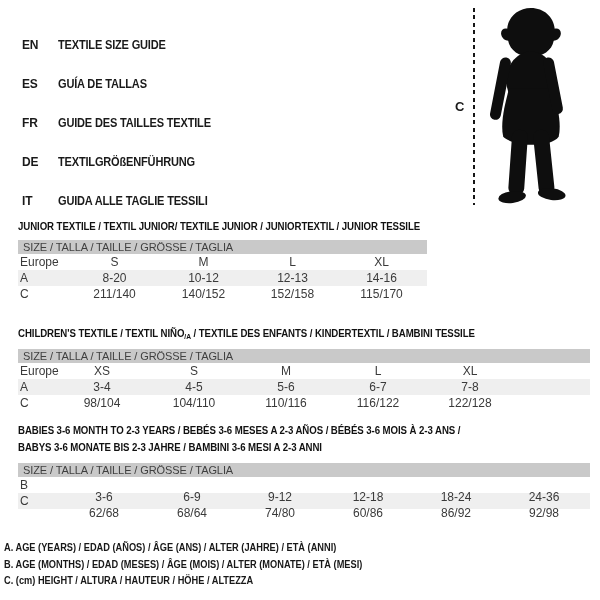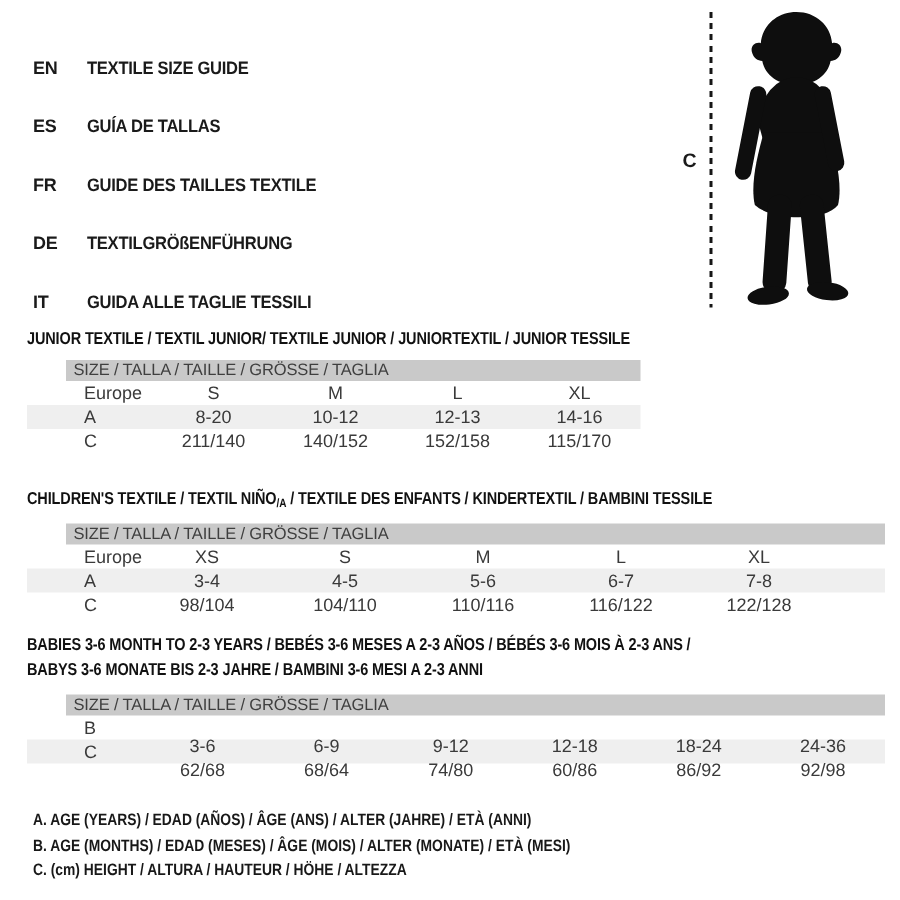--- a/index.html
+++ b/index.html
@@ -29,32 +29,32 @@
   .baby-svg { position: absolute; left: 39px; top: 5px; }
   
   .sec-title {
     position: absolute; left: 18px; font-size: 11.5px; font-weight: bold;
     letter-spacing: -0.1px; white-space: nowrap; line-height: 17px;
     transform: scaleX(.84); transform-origin: 0 0; color: #111;
   }
   .tbl { position: absolute; left: 18px; }
   .tbl-header {
     height: 14px; line-height: 14px; background: #c9c9c9; color: #3f3f3f;
-    font-size: 11px; padding-left: 5px; white-space: nowrap; letter-spacing: -0.1px; margin-left: 26px;
+    font-size: 11px; padding-left: 5px; white-space: nowrap; letter-spacing: -0.1px;
   }
   .tr { display: flex; height: 16px; line-height: 16px; font-size: 12px; color: #3a3a3a; white-space: nowrap; }
   .tr.alt { background: #efefef; }
-  .lbl { padding-left: 2px; text-align: left; margin-left: 36px; }
+  .lbl { padding-left: 2px; text-align: left; }
   .td  { text-align: center; }
   .t1 .lbl { width: 52px; }  .t1 .td { width: 89px; }
   .t2 .lbl { width: 38px; }  .t2 .td { width: 92px; }
   .t3 .lbl { width: 42px; }  .t3 .td { width: 88px; margin-top: 12px; }
   .sub { font-size: 8px; position: relative; top: 2px; }
   
-  .legend { position: absolute; left: 22px; top: 539px; }
+  .legend { position: absolute; left: 4px; top: 539px; }
   .legend-line {
     font-size: 11px; font-weight: bold; line-height: 16.5px; white-space: nowrap;
     transform: scaleX(.84); transform-origin: 0 50%; color: #181818;
   }
 </style>
 </head>
 <body>
 
 <div class="page">
 

